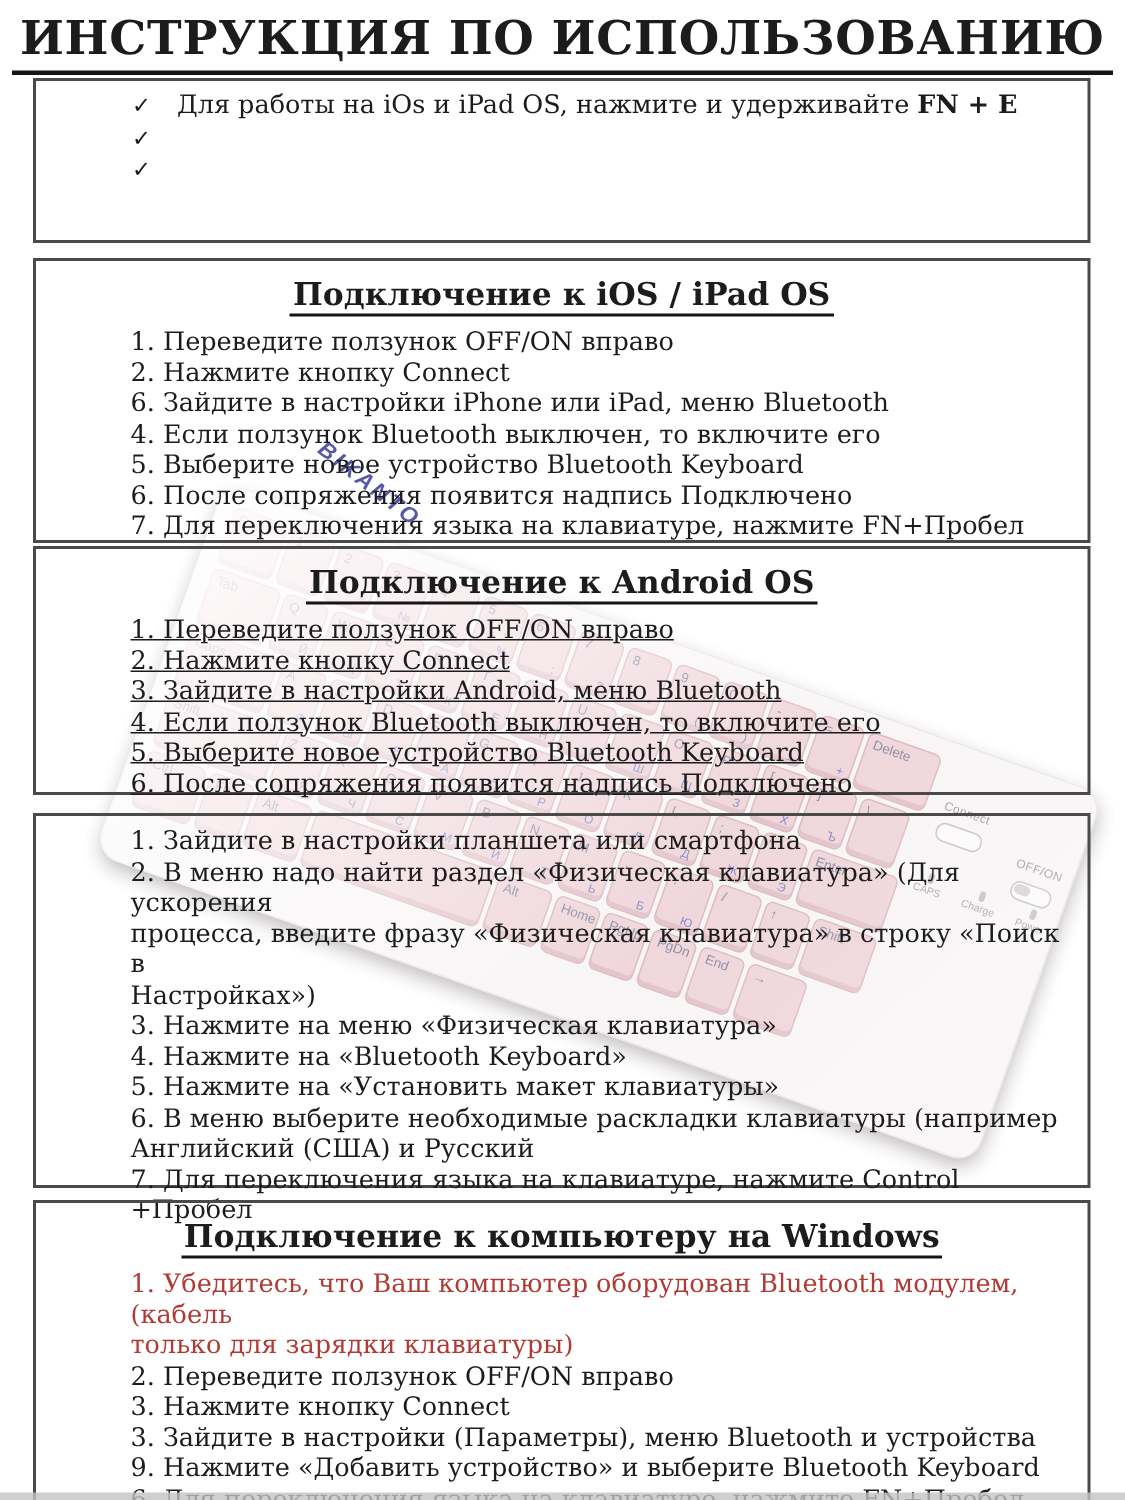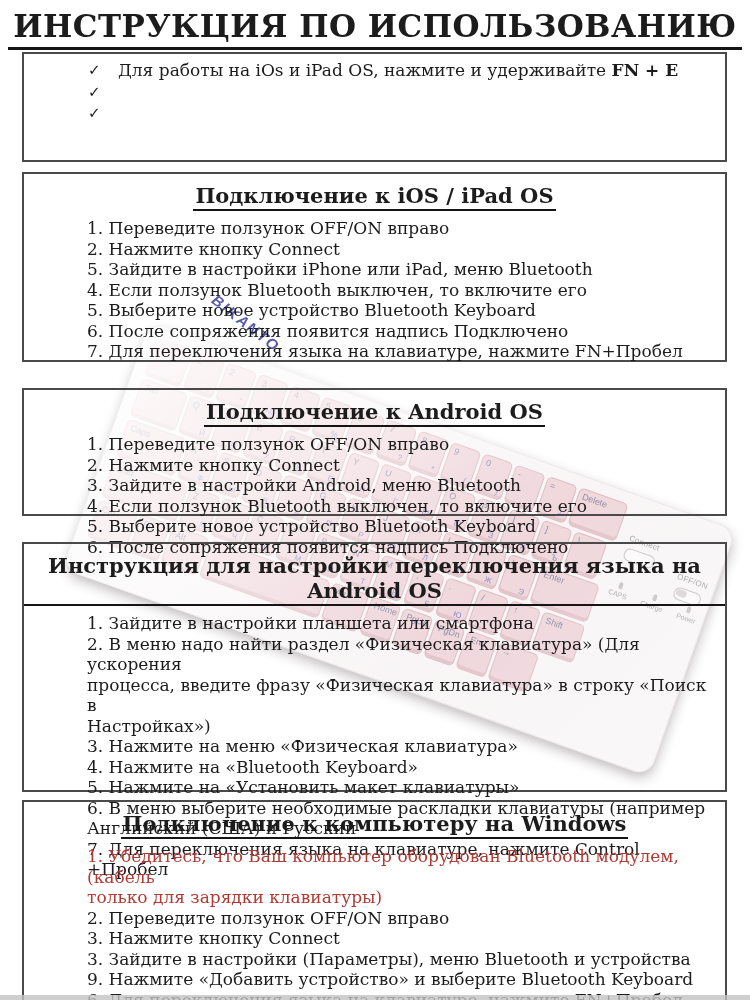--- a/index.html
+++ b/index.html
@@ -38,21 +38,21 @@
 
   
   .title{position:absolute;top:8px;left:0;width:100%;text-align:center;z-index:2;}
   .title-inner{display:inline-block;font-size:31px;font-weight:bold;letter-spacing:.5px;
       border-bottom:3px solid #151515;padding:0 5px 3px;}
 
   .box{position:absolute;left:22px;width:705px;border:2px solid #4a4a4a;box-sizing:border-box;
       background:transparent;z-index:1;}
   .box-1{top:52px;height:110px;}
   .box-2{top:172px;height:190px;}
-  .box-3{top:388px;height:128px;}
+  .box-3{top:364px;height:166px;text-decoration:underline;}
   .box-4{top:542px;height:250px;}
   .box-5{top:800px;height:228px;}
 
   .hd-wrap{text-align:center;margin-top:9px;line-height:25px;}
   .hd{display:inline-block;font-size:21px;font-weight:bold;border-bottom:2px solid #151515;padding:0 2px 1px;}
 
   .items{margin:7px 16px 0 63px;font-size:17px;line-height:20.5px;}
   .line{white-space:pre-line;}
   .line.red{color:#b03a34;}
 
@@ -363,42 +363,41 @@
         <span class="chk">✓</span>
       </div>
     </div>
   </div>
 
   <div class="box box-2">
     <div class="hd-wrap"><span class="hd">Подключение к iOS / iPad OS</span></div>
     <div class="items">
       <div class="line">1. Переведите ползунок OFF/ON вправо</div>
       <div class="line">2. Нажмите кнопку Connect</div>
-      <div class="line">5. Зайдите в настройки iPhone или iPad, меню Bluetooth</div>
+      <div class="line">6. Зайдите в настройки iPhone или iPad, меню Bluetooth</div>
       <div class="line">4. Если ползунок Bluetooth выключен, то включите его</div>
       <div class="line">5. Выберите новое устройство Bluetooth Keyboard</div>
       <div class="line">6. После сопряжения появится надпись Подключено</div>
       <div class="line">7. Для переключения языка на клавиатуре, нажмите FN+Пробел</div>
     </div>
   </div>
 
   <div class="box box-3">
     <div class="hd-wrap"><span class="hd">Подключение к Android OS</span></div>
     <div class="items">
       <div class="line">1. Переведите ползунок OFF/ON вправо</div>
       <div class="line">2. Нажмите кнопку Connect</div>
       <div class="line">3. Зайдите в настройки Android, меню Bluetooth</div>
       <div class="line">4. Если ползунок Bluetooth выключен, то включите его</div>
       <div class="line">5. Выберите новое устройство Bluetooth Keyboard</div>
       <div class="line">6. После сопряжения появится надпись Подключено</div>
     </div>
   </div>
 
   <div class="box box-4">
-    <div class="hd-wrap"><span class="hd">Инструкция для настройки переключения языка на Android OS</span></div>
     <div class="items">
       <div class="line">1. Зайдите в настройки планшета или смартфона</div>
       <div class="line">2. В меню надо найти раздел «Физическая клавиатура» (Для ускорения
 процесса, введите фразу «Физическая клавиатура» в строку «Поиск в
 Настройках»)</div>
       <div class="line">3. Нажмите на меню «Физическая клавиатура»</div>
       <div class="line">4. Нажмите на «Bluetooth Keyboard»</div>
       <div class="line">5. Нажмите на «Установить макет клавиатуры»</div>
       <div class="line">6. В меню выберите необходимые раскладки клавиатуры (например
 Английский (США) и Русский</div>

